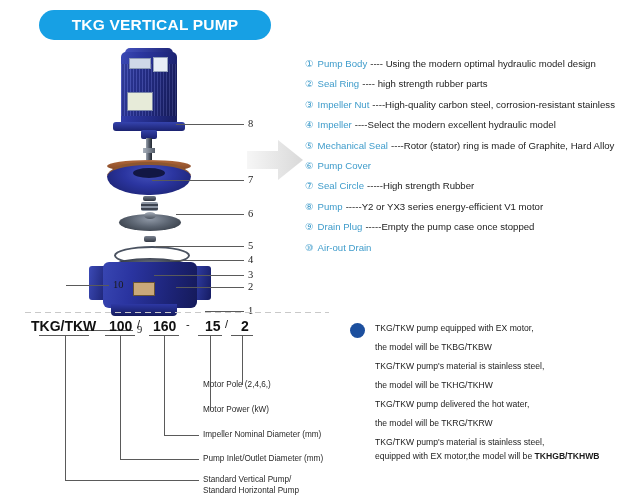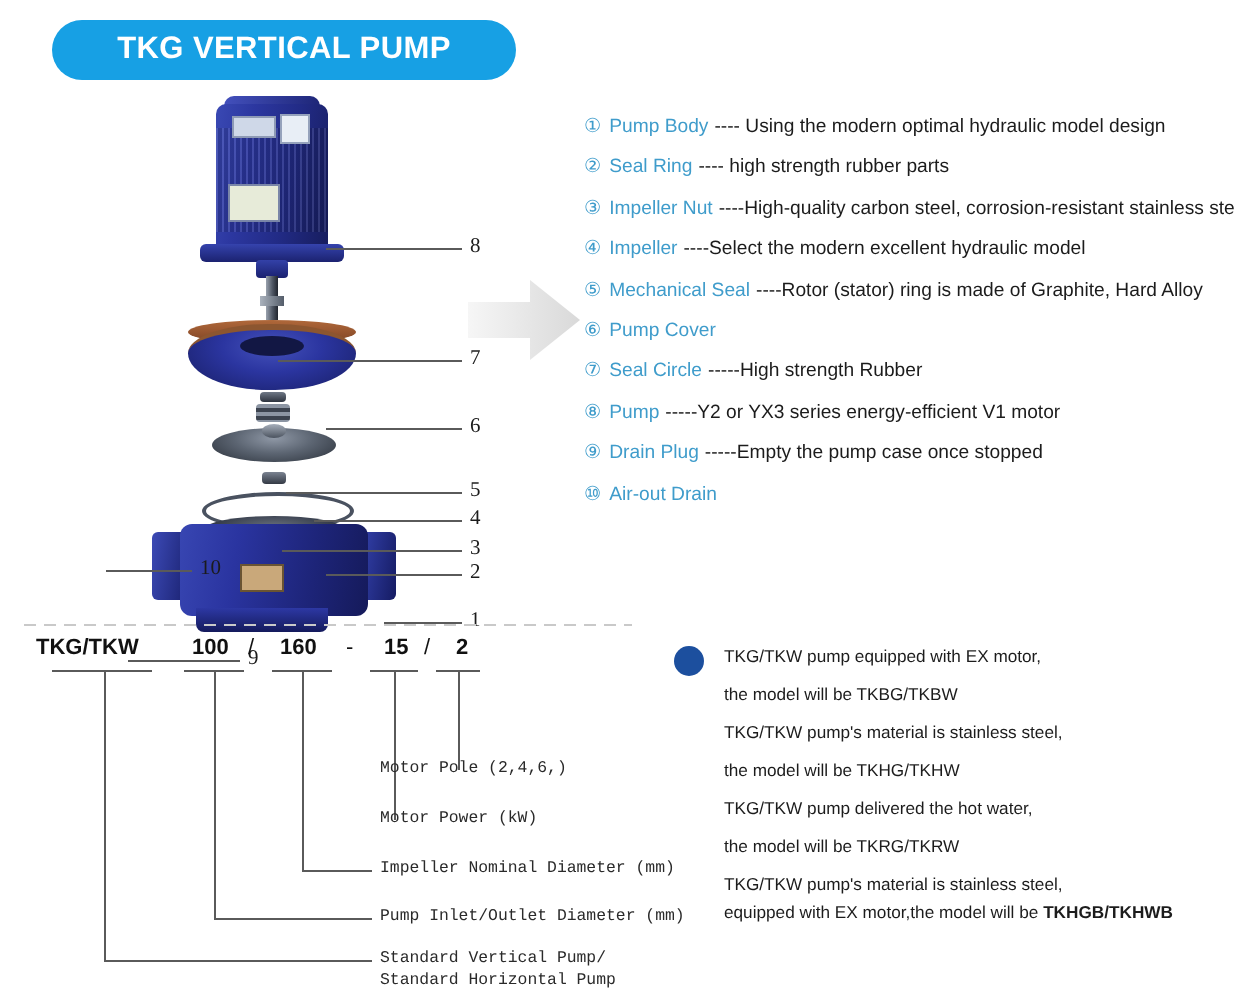--- a/index.html
+++ b/index.html
@@ -1,19 +1,19 @@
 <!DOCTYPE html>
 <html><head>
 <meta charset="utf-8">
 <style>
   html,body{margin:0;padding:0;background:#ffffff;}
   body{width:617px;height:500px;position:relative;overflow:hidden;
        font-family:"Liberation Sans","DejaVu Sans",sans-serif;
        -webkit-font-smoothing:antialiased;}
-  .root{position:absolute;left:4px;top:0;width:505px;height:500px;}
+  .root{position:absolute;left:17px;top:0;width:505px;height:500px;}
 
   
   .title-pill{position:absolute;left:22px;top:10px;width:232px;height:30px;
       background:#17a0e4;border-radius:15px;display:flex;align-items:center;
       justify-content:center;}
   .title-pill span{color:#ffffff;font-size:15.5px;font-weight:bold;
       letter-spacing:.2px;}
 
   
   .diagram{position:absolute;left:20px;top:44px;width:230px;height:260px;}
@@ -112,28 +112,28 @@
   .leg-num{color:#3f9ccb;margin-right:4px;font-size:9.6px;}
   .leg-name{color:#3f9ccb;}
   .leg-desc{color:#1c1c1c;margin-left:3px;}
 
   
   .sep{position:absolute;left:8px;top:312px;width:304px;height:1px;
       background:repeating-linear-gradient(90deg,#c9c9c9 0 6px,transparent 6px 10px);}
 
   
   .model{position:absolute;left:8px;top:318px;width:310px;height:175px;}
-  .tok{position:absolute;font-size:11px;font-weight:bold;color:#111;
+  .tok{position:absolute;font-size:14px;font-weight:bold;color:#111;
       font-family:"Liberation Sans",sans-serif;white-space:nowrap;}
   .sl{position:absolute;font-size:11px;color:#111;}
   .ul{position:absolute;height:1px;background:#5a5a5a;}
   .vt{position:absolute;width:1px;background:#5a5a5a;}
   .hz{position:absolute;height:1px;background:#5a5a5a;}
   .mlabel{position:absolute;font-size:8.2px;color:#2a2a2a;white-space:nowrap;
-      font-family:Liberation Mono, monospace;}
+      font-family:Liberation Sans, sans-serif;}
 
   
   .notes{position:absolute;left:333px;top:320px;width:280px;}
   .dot{position:absolute;left:0px;top:3px;width:15px;height:15px;
       border-radius:50%;background:#1c4f9e;}
   .note-line{position:absolute;left:25px;font-size:8.6px;color:#1c1c1c;
       white-space:nowrap;}
   .note-line b{font-weight:bold;}
 </style>
 </head>

